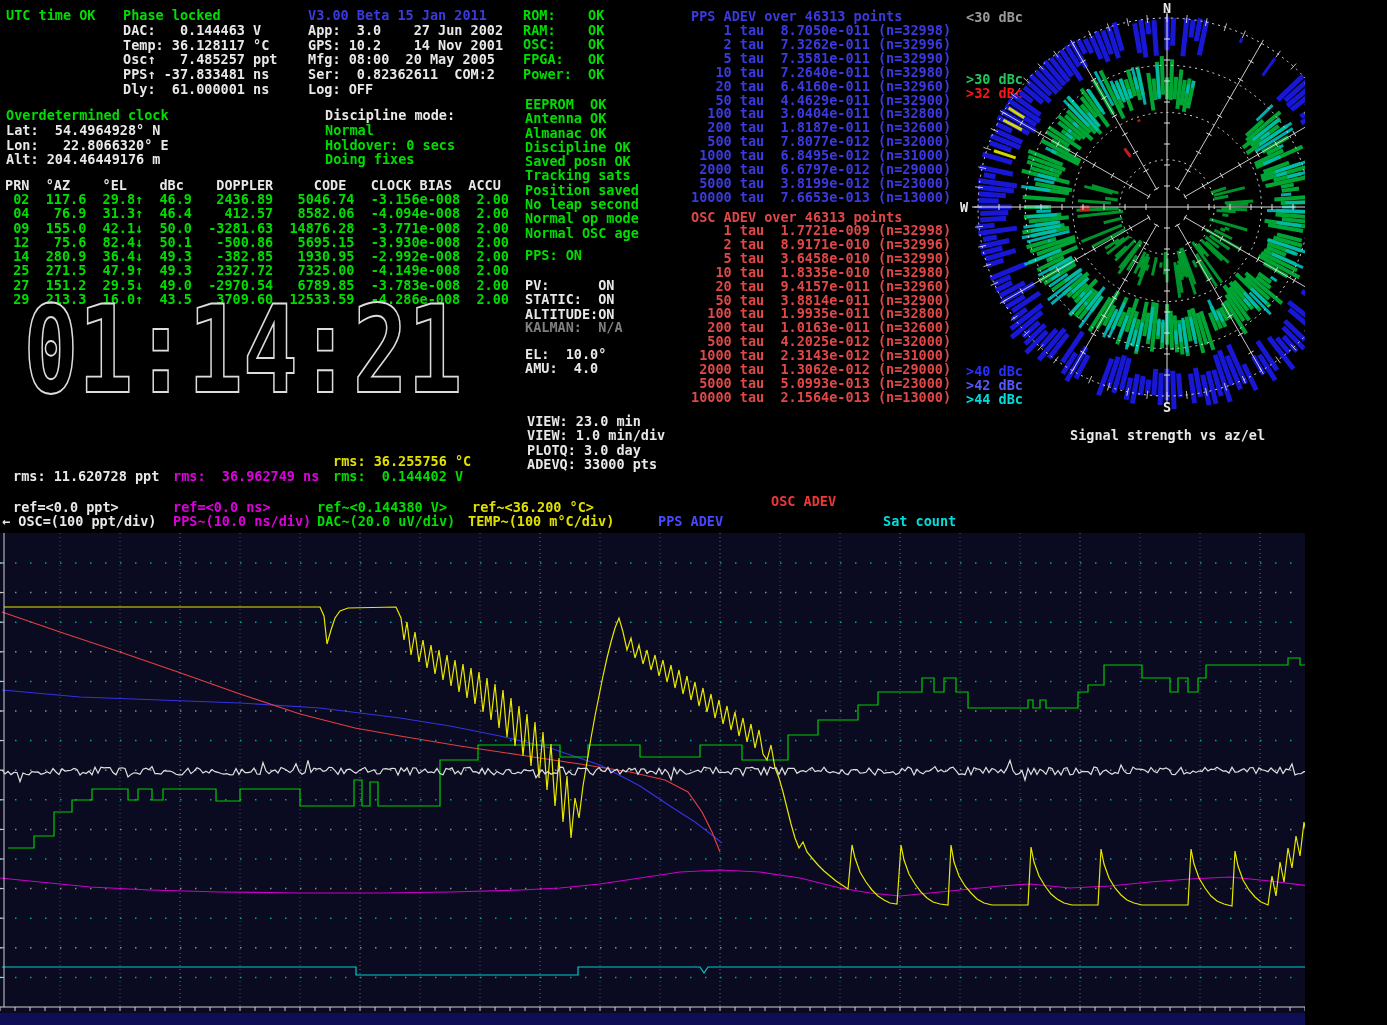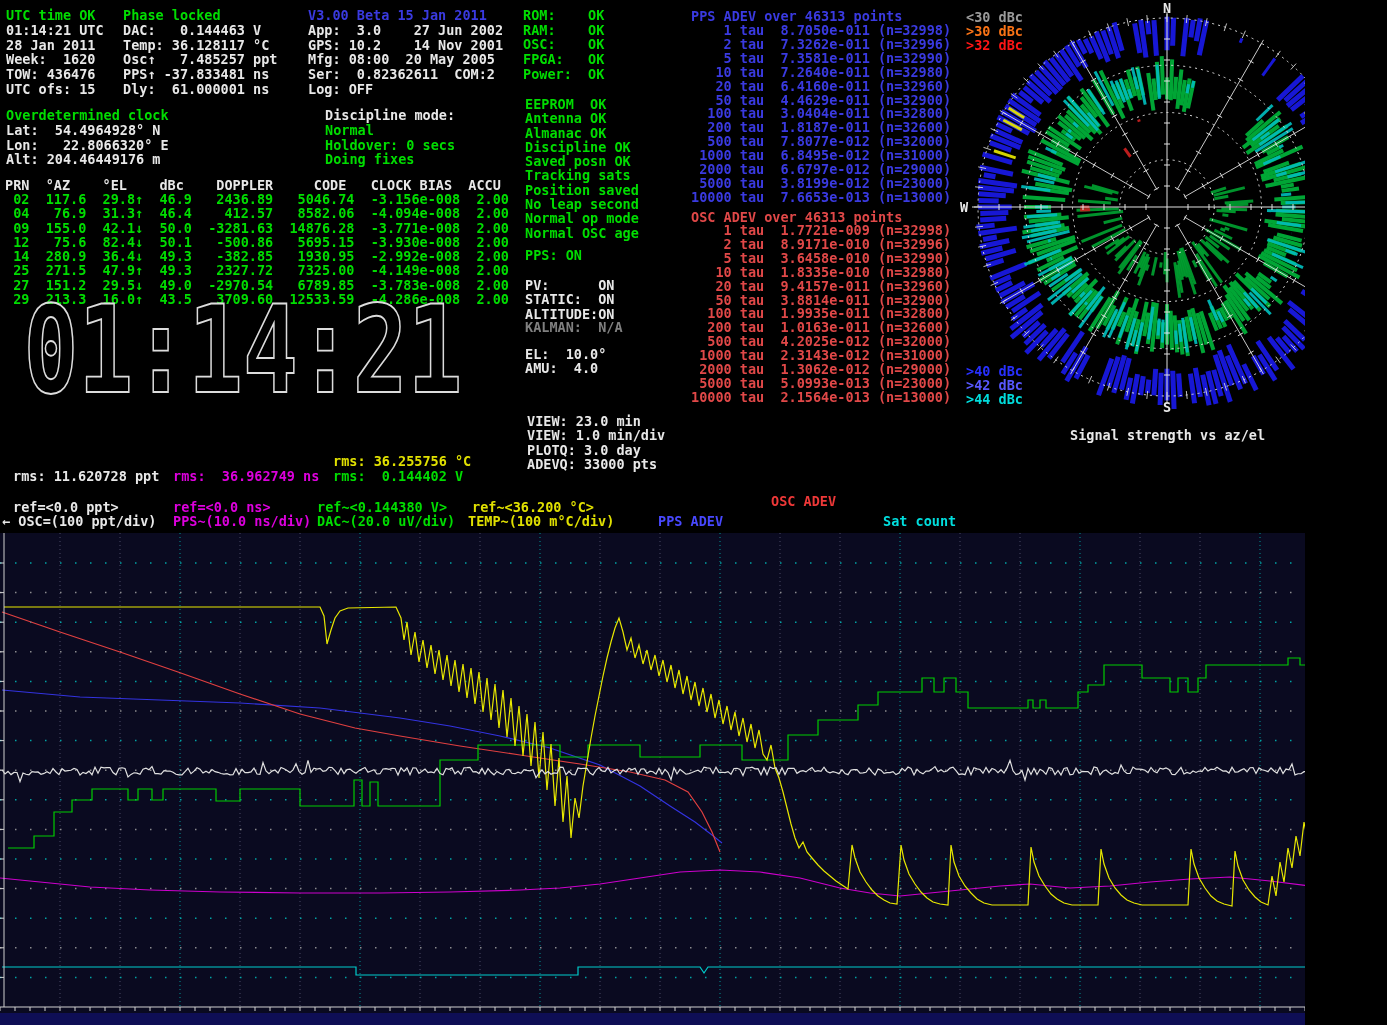--- a/index.html
+++ b/index.html
@@ -20,21 +20,20 @@
   .rl{color:#ee3838}
   .gray{color:#808080}
   svg{position:absolute;display:block}
 </style>
 </head>
 <body>
 
 <div id="screen">
 
   <div class="t g" style="left:6px;top:8px">UTC time OK</div>
-  <div class="t w" style="left:6px;top:23px"><div>01:14:21 UTC</div><div>28 Jan 2011</div><div>Week:  1620</div><div>TOW: 436476</div><div>UTC ofs: 15</div></div>
 
   <div class="t g" style="left:123px;top:8px">Phase locked</div>
   <div class="t w" style="left:123px;top:23px"><div>DAC:   0.144463 V</div><div>Temp: 36.128117 °C</div><div>Osc↑   7.485257 ppt</div><div>PPS↑ -37.833481 ns</div><div>Dly:  61.000001 ns</div></div>
 
   <div class="t b" style="left:308px;top:8px">V3.00 Beta 15 Jan 2011</div>
   <div class="t w" style="left:308px;top:23px"><div>App:  3.0    27 Jun 2002</div><div>GPS: 10.2    14 Nov 2001</div><div>Mfg: 08:00  20 May 2005</div><div>Ser:  0.82362611  COM:2</div><div>Log: OFF</div></div>
 
   <div class="t g" style="left:523px;top:8px"><div>ROM:    OK</div><div>RAM:    OK</div><div>OSC:    OK</div><div>FPGA:   OK</div><div>Power:  OK</div></div>
 
   <div class="t g" style="left:6px;top:108px">Overdetermined clock</div>
@@ -59,21 +58,21 @@
   </svg>
 
   <div class="t w lh143" style="left:527px;top:414px"><div>VIEW: 23.0 min</div><div>VIEW: 1.0 min/div</div><div>PLOTQ: 3.0 day</div><div>ADEVQ: 33000 pts</div></div>
 
   <div class="t b" style="left:691px;top:9px">PPS ADEV over 46313 points</div>
   <div class="t b lh139" style="left:691px;top:24px"><div>    1 tau  8.7050e-011 (n=32998)</div><div>    2 tau  7.3262e-011 (n=32996)</div><div>    5 tau  7.3581e-011 (n=32990)</div><div>   10 tau  7.2640e-011 (n=32980)</div><div>   20 tau  6.4160e-011 (n=32960)</div><div>   50 tau  4.4629e-011 (n=32900)</div><div>  100 tau  3.0404e-011 (n=32800)</div><div>  200 tau  1.8187e-011 (n=32600)</div><div>  500 tau  7.8077e-012 (n=32000)</div><div> 1000 tau  6.8495e-012 (n=31000)</div><div> 2000 tau  6.6797e-012 (n=29000)</div><div> 5000 tau  3.8199e-012 (n=23000)</div><div>10000 tau  7.6653e-013 (n=13000)</div></div>
 
   <div class="t r" style="left:691px;top:210px">OSC ADEV over 46313 points</div>
   <div class="t r lh139" style="left:691px;top:224px"><div>    1 tau  1.7721e-009 (n=32998)</div><div>    2 tau  8.9171e-010 (n=32996)</div><div>    5 tau  3.6458e-010 (n=32990)</div><div>   10 tau  1.8335e-010 (n=32980)</div><div>   20 tau  9.4157e-011 (n=32960)</div><div>   50 tau  3.8814e-011 (n=32900)</div><div>  100 tau  1.9935e-011 (n=32800)</div><div>  200 tau  1.0163e-011 (n=32600)</div><div>  500 tau  4.2025e-012 (n=32000)</div><div> 1000 tau  2.3143e-012 (n=31000)</div><div> 2000 tau  1.3062e-012 (n=29000)</div><div> 5000 tau  5.0993e-013 (n=23000)</div><div>10000 tau  2.1564e-013 (n=13000)</div></div>
 
-  <div class="t lh14" style="left:966px;top:10px"><div style="color: rgb(154, 154, 154);">&lt;30 dBc</div><div style="color: #f97316;">&gt;30 dBc</div><div style="color: rgb(255, 21, 21);">&gt;32 dBc</div></div>
+  <div class="t lh14" style="left:966px;top:10px"><div style="color: rgb(154, 154, 154);">&lt;30 dBc</div><div style="color: #22c55e; margin-top: 48px;">&gt;30 dBc</div><div style="color: rgb(255, 21, 21);">&gt;32 dBc</div></div>
   <div class="t lh14" style="left:966px;top:364px"><div style="color: rgb(40, 48, 255);">&gt;40 dBc</div><div style="color: rgb(88, 88, 255);">&gt;42 dBc</div><div style="color: rgb(0, 221, 221);">&gt;44 dBc</div></div>
   <div class="t lh14" style="left:1327px;top:10px"><div style="color: rgb(255, 32, 32);">&gt;34 dBc</div><div style="color: rgb(143, 117, 0);">&gt;36 dBc</div><div style="color: rgb(232, 232, 0);">&gt;38 dBc</div></div>
   <div class="t lh14" style="left:1327px;top:358px"><div style="color: rgb(0, 143, 0);">&gt;46 dBc</div><div style="color: rgb(0, 224, 0);">&gt;48 dBc</div><div style="color: #22c55e; text-align: right;">&gt;50 dBc</div></div>
 
   <svg id="polar" style="left:948px;top:0" width="440" height="424">
       <line x1="219" y1="50.249241524608806" x2="219" y2="16.70226911455393" stroke="#1a1ae8" stroke-width="5" opacity="0.92"></line>
       <line x1="219" y1="99.29458289779723" x2="219" y2="77.3625511880964" stroke="#00b43a" stroke-width="4" opacity="0.92"></line>
       <line x1="224.6303233460446" y1="45.76863459795467" x2="225.60775904399048" y2="17.77853838381273" stroke="#1a1ae8" stroke-width="5" opacity="0.92"></line>
       <line x1="222.72719958613783" y1="100.26696861537903" x2="224.1561174342586" y2="59.348115196114605" stroke="#00b43a" stroke-width="4" opacity="0.92"></line>
       <line x1="226.5364315374448" y1="99.22400781644396" x2="228.09822017772436" y2="76.88938970828184" stroke="#00b43a" stroke-width="4" opacity="0.92"></line>

